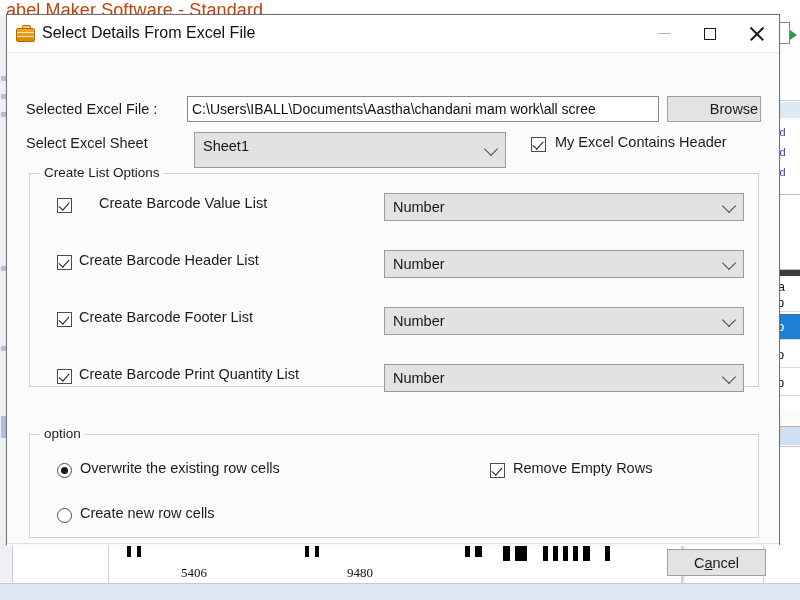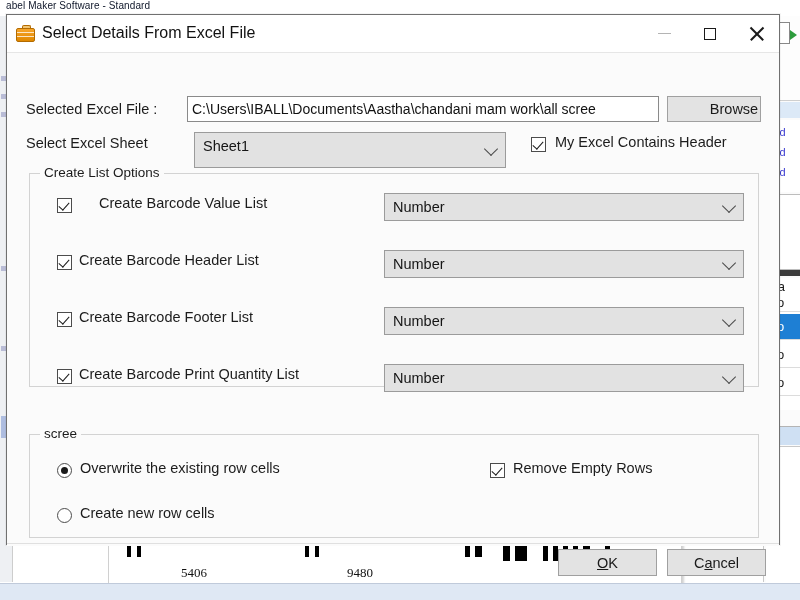--- a/index.html
+++ b/index.html
@@ -28,22 +28,22 @@
   .bg-titlebar {
     position: absolute;
     left: 0; top: 0;
     width: 800px; height: 16px;
     background: #ffffff;
     overflow: hidden;
   }
   .bg-title-text {
     position: absolute;
     left: 6px; top: 0px;
-    font-size: 10px;
-    color: #0f172a;
+    font-size: 18px;
+    color: #c2410c;
     white-space: nowrap;
     letter-spacing: .1px;
   }
 
   .bg-canvas {
     position: absolute;
     left: 0; top: 16px;
     width: 800px; height: 568px;
     background: #ffffff;
   }
@@ -543,36 +543,33 @@
 
         <div class="cb checked" style="left:27px; top:195px;"></div>
         <div class="cb-label" style="left:49px; top:192px;">Create Barcode Print Quantity List</div>
         <div class="combo" style="left:354px; top:190px; width:360px; height:28px;">
           <span>Number</span>
           <span class="chev"></span>
         </div>
       </div>
 
       <div class="group" style="left:22px; top:381px; width:730px; height:104px;">
-        <div class="group-title">scree</div>
+        <div class="group-title">option</div>
 
         <div class="rb checked" style="left:27px; top:28px;"></div>
         <div class="cb-label" style="left:50px; top:25px;">Overwrite the existing row cells</div>
 
         <div class="rb" style="left:27px; top:73px;"></div>
         <div class="cb-label" style="left:50px; top:70px;">Create new row cells</div>
 
         <div class="cb checked" style="left:460px; top:28px;"></div>
         <div class="cb-label" style="left:483px; top:25px;">Remove Empty Rows</div>
       </div>
 
       <div class="dlg-sep" style="top:490px;"></div>
 
-      <div class="btn" style="left:551px; top:496px; width:99px; height:27px;">
-        <span><span class="mnem">O</span><span>K</span></span>
-      </div>
       <div class="btn" style="left:660px; top:496px; width:99px; height:27px;">
         <span><span>C</span><span class="mnem">a</span><span>ncel</span></span>
       </div>
 
     </div>
   </div>
 </div>
 
 </body></html>

